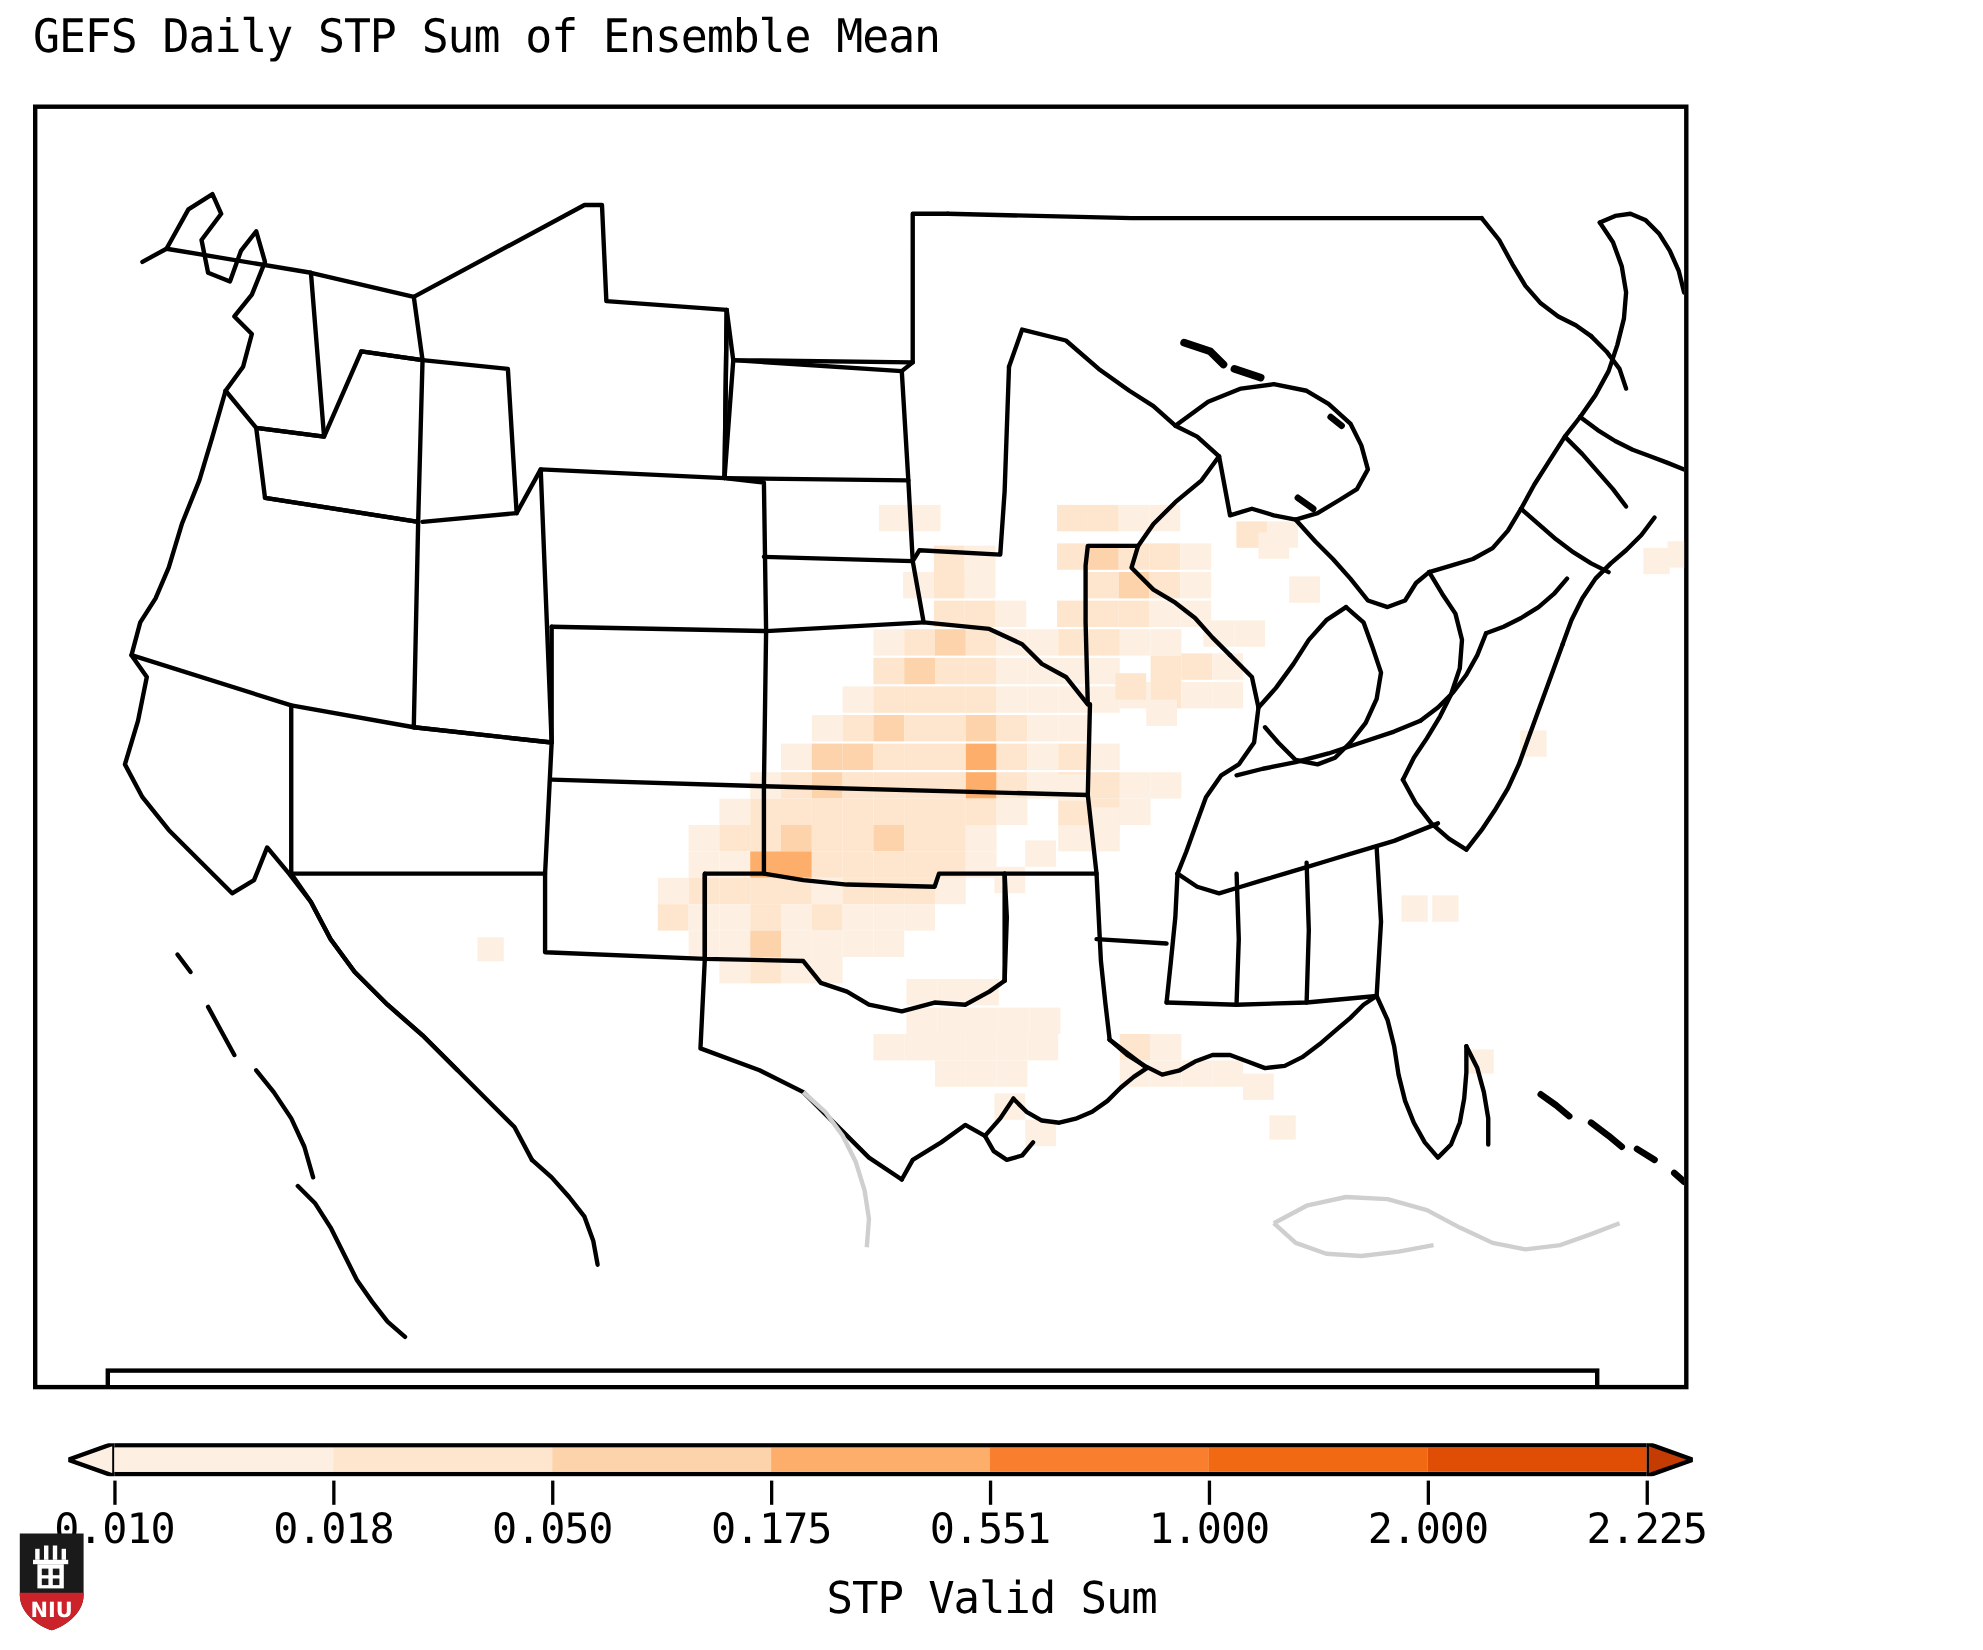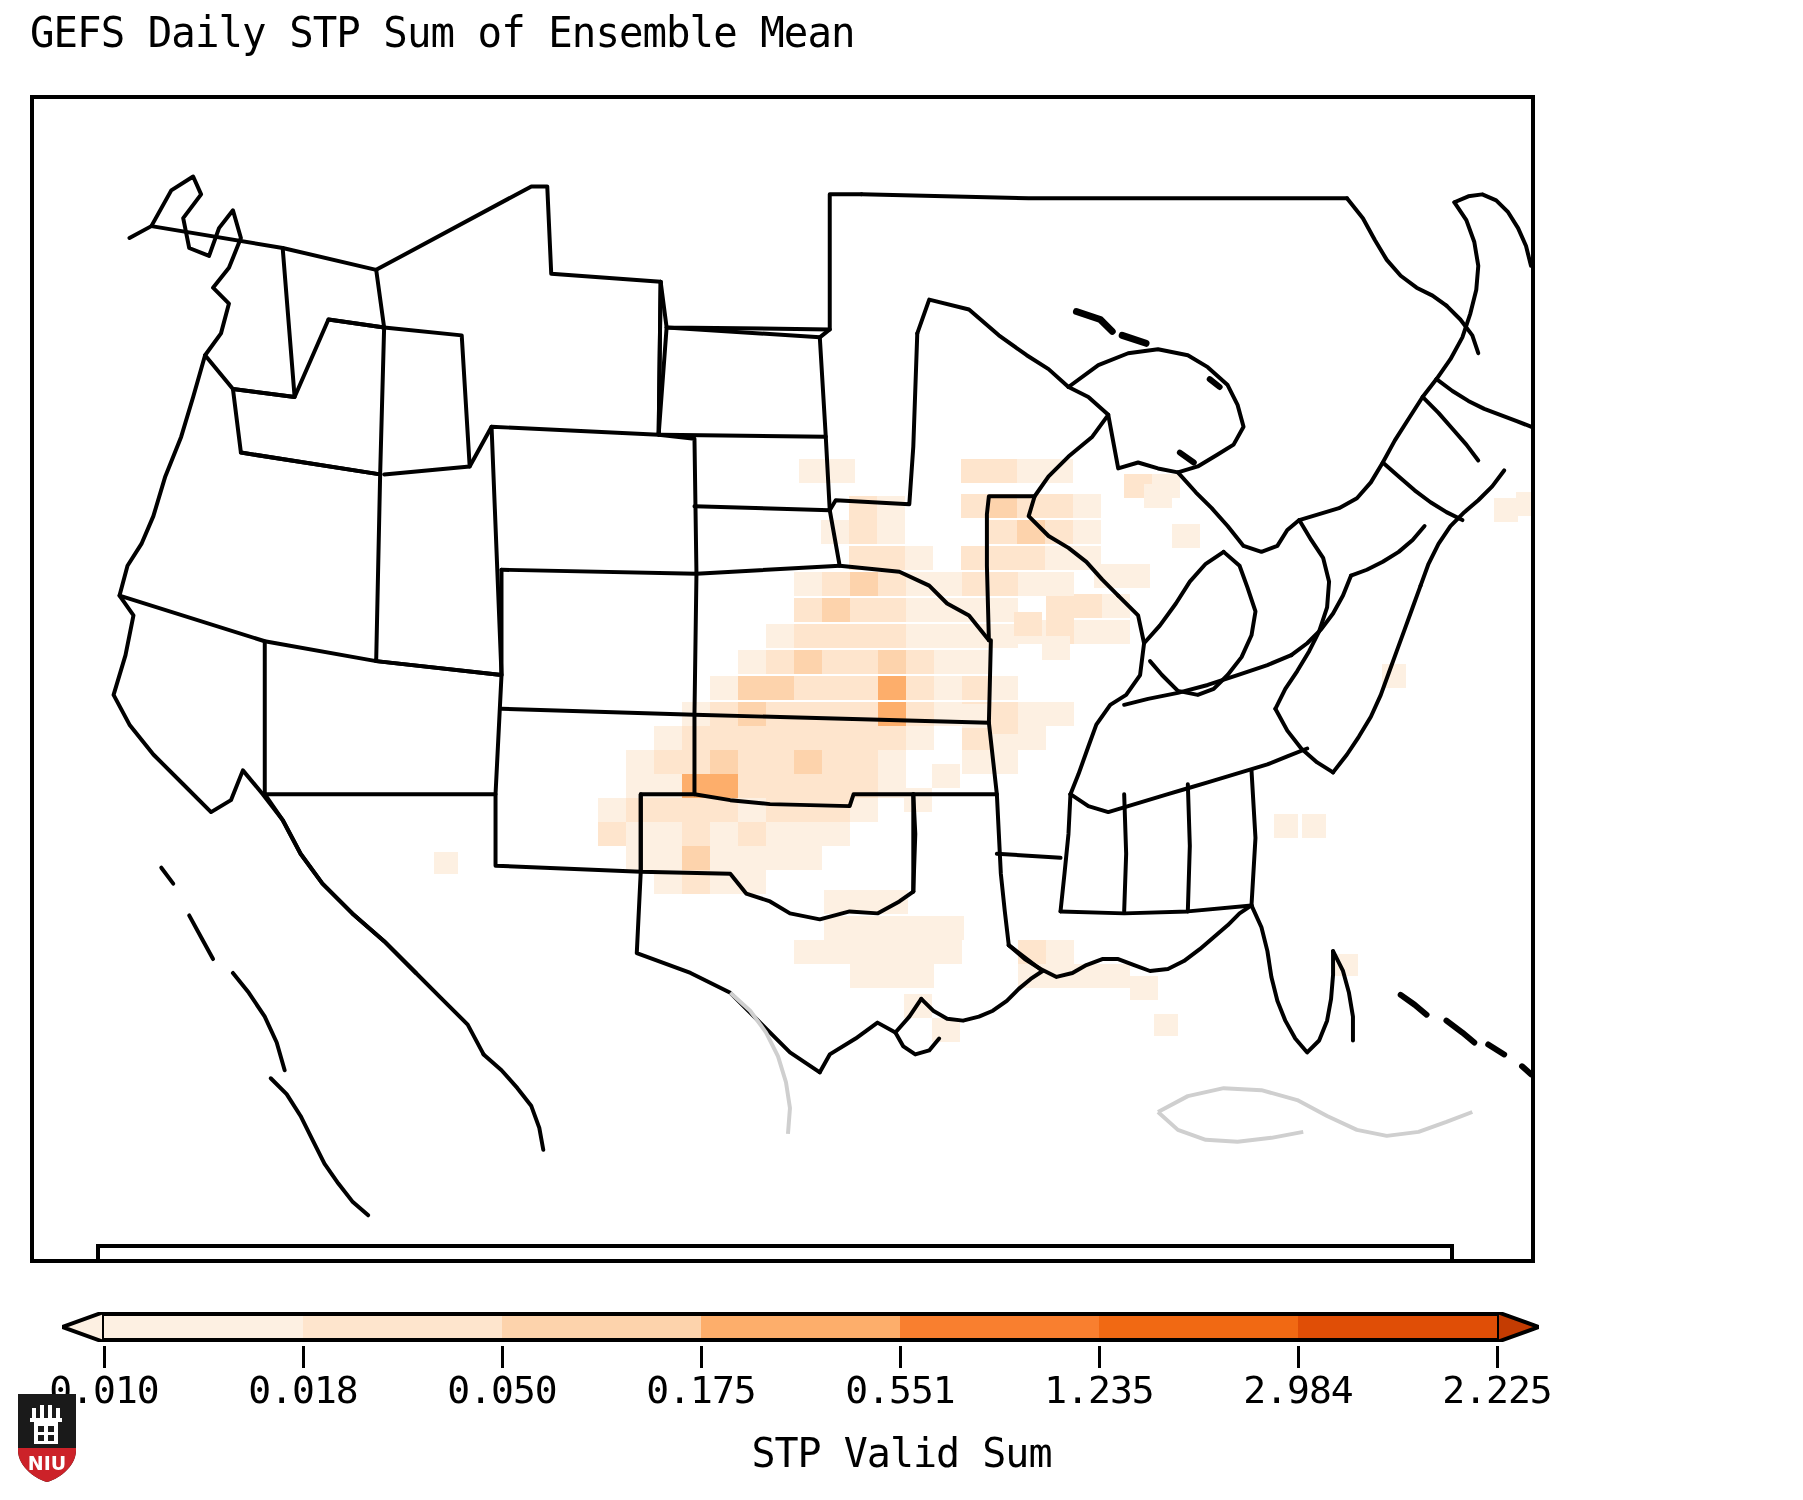--- a/index.html
+++ b/index.html
@@ -422,23 +422,23 @@
       <div class="ticklabel" style="left: 42px;">0.010</div>
       <div class="tick" style="left: 239.5px;"></div>
       <div class="ticklabel" style="left: 241px;">0.018</div>
       <div class="tick" style="left: 438.5px;"></div>
       <div class="ticklabel" style="left: 440px;">0.050</div>
       <div class="tick" style="left: 637.5px;"></div>
       <div class="ticklabel" style="left: 639px;">0.175</div>
       <div class="tick" style="left: 836.5px;"></div>
       <div class="ticklabel" style="left: 838px;">0.551</div>
       <div class="tick" style="left: 1035.5px;"></div>
-      <div class="ticklabel" style="left: 1037px;">1.235</div>
+      <div class="ticklabel" style="left: 1037px;">1.000</div>
       <div class="tick" style="left: 1234.5px;"></div>
-      <div class="ticklabel" style="left: 1236px;">2.984</div>
+      <div class="ticklabel" style="left: 1236px;">2.000</div>
       <div class="tick" style="left: 1433.5px;"></div>
       <div class="ticklabel" style="left: 1435px;">2.225</div>
     </div>
 </div>
 
 <div id="cbar-xlabel">STP Valid Sum</div>
 
 <svg id="niu-logo" viewBox="0 0 62 92">
   <path d="M2,2 H60 V58 C60,76 40,88 31,90 C22,88 2,76 2,58 Z" fill="#1a1a1a"></path>
   <path d="M2,56 H60 V58 C60,76 40,88 31,90 C22,88 2,76 2,58 Z" fill="#cc2229"></path>

